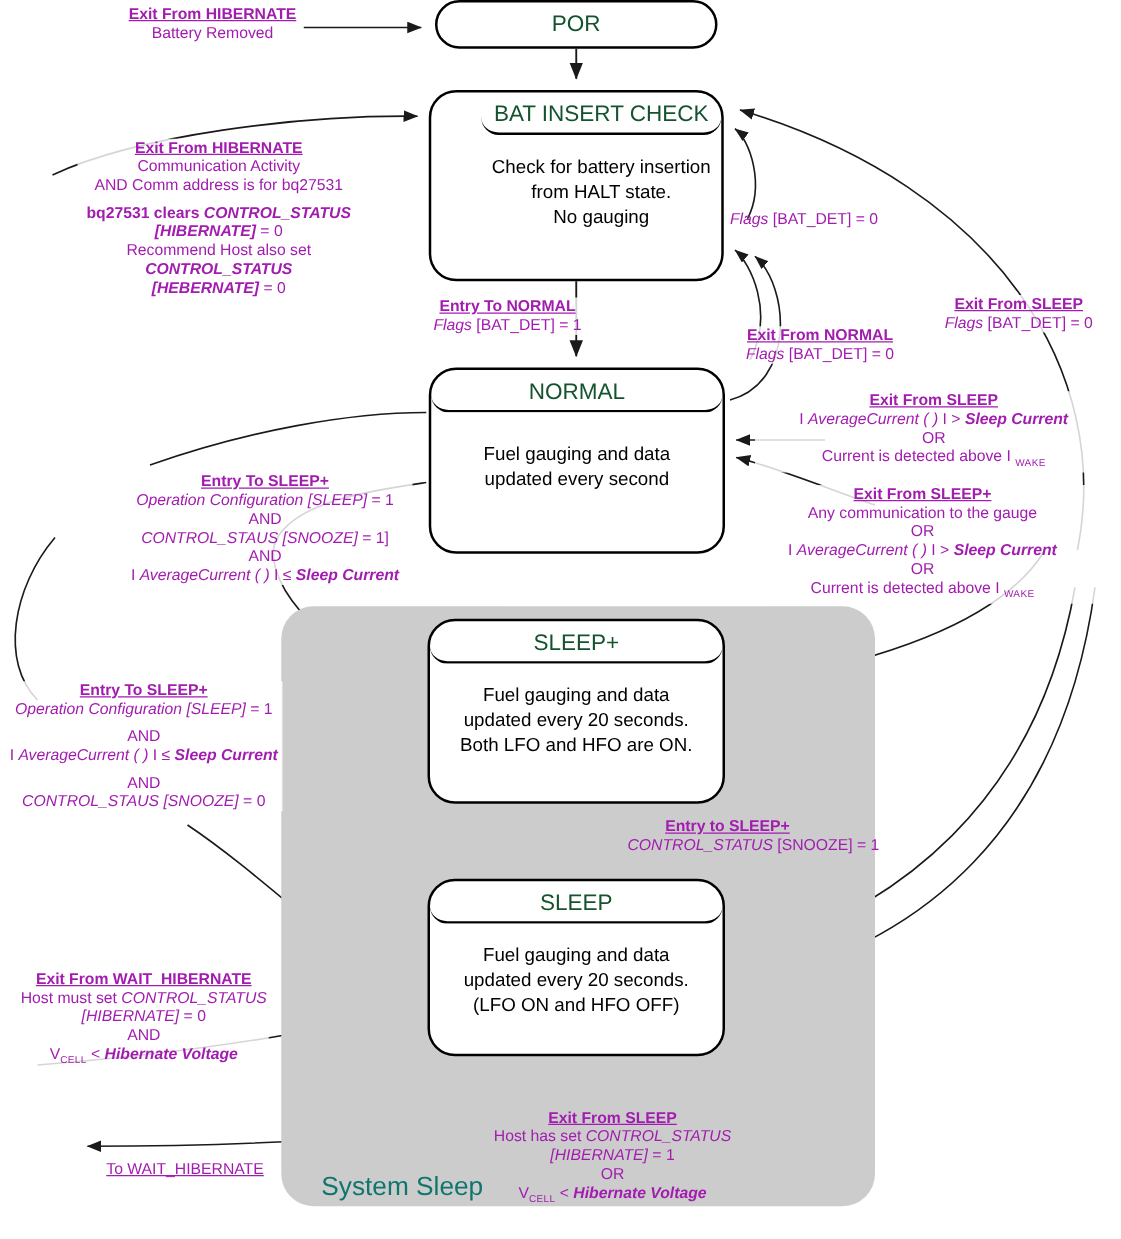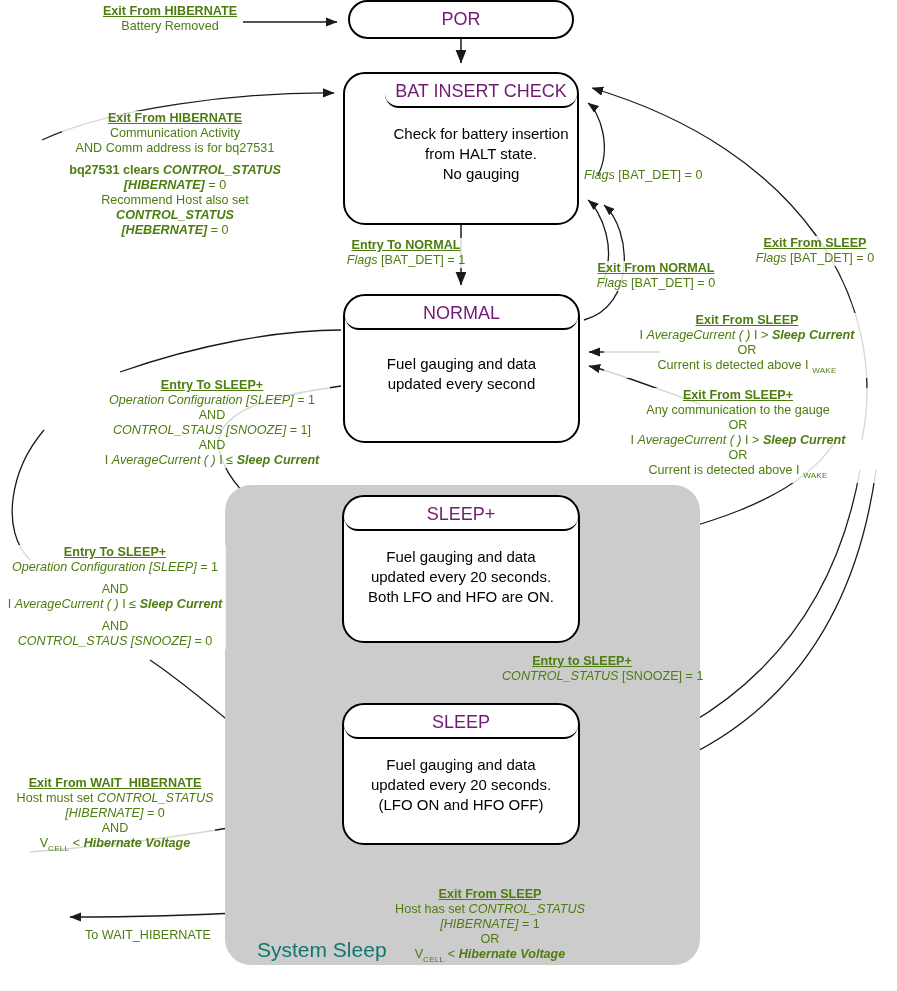--- a/index.html
+++ b/index.html
@@ -30,21 +30,21 @@
     border-radius: 22px;
     background: #ffffff;
     z-index: 4;
   }
   .state-title {
     position: relative;
     height: 34px;
     line-height: 34px;
     text-align: center;
     font-size: 18px;
-    color: #701a75;
+    color: #14532d;
     border-bottom: 2.5px solid #000000;
     border-radius: 19px 19px 14px 14px;
     box-sizing: border-box;
     white-space: nowrap;
   }
   .state-title.no-rule {
     border-bottom: none;
   }
   .state-body {
     text-align: center;
@@ -67,21 +67,21 @@
     color: #0f766e;
     z-index: 3;
     white-space: nowrap;
   }
 
   .edge-label {
     position: absolute;
     z-index: 5;
     font-size: 12.6px;
     line-height: 15px;
-    color: #4d7c0f;
+    color: #a21caf;
     text-align: center;
     background: rgba(255,255,255,0.82);
     white-space: nowrap;
   }
   .edge-label .hd {
     font-weight: bold;
     text-decoration: underline;
   }
   .edge-label .it { font-style: italic; text-align: right; }
   .edge-label .bi { font-style: italic; font-weight: bold; }
@@ -275,21 +275,21 @@
   </div>
 
   <div class="edge-label" style="left:15px; top:776px; width:200px;">
     <div class="hd">Exit From WAIT_HIBERNATE</div>
     <div><span>Host must set </span><span class="it">CONTROL_STATUS</span></div>
     <div><span class="it">[HIBERNATE]</span><span> = 0</span></div>
     <div>AND</div>
     <div><span>V</span><span class="sub">CELL</span><span> &lt; </span><span class="bi">Hibernate Voltage</span></div>
   </div>
 
-  <div class="edge-label plain-label" style="left:78px; top:928px; width:140px;">
+  <div class="edge-label plain-label" style="left:78px; top:928px; width:140px;text-decoration:underline;">
     <div>To WAIT_HIBERNATE</div>
   </div>
 
   <div class="edge-label" style="left:390px; top:887px; width:200px; background:rgba(204,204,204,0.0);">
     <div class="hd">Exit From SLEEP</div>
     <div><span>Host has set </span><span class="it">CONTROL_STATUS</span></div>
     <div><span class="it">[HIBERNATE]</span><span> = 1</span></div>
     <div>OR</div>
     <div><span>V</span><span class="sub">CELL</span><span> &lt; </span><span class="bi">Hibernate Voltage</span></div>
   </div>

